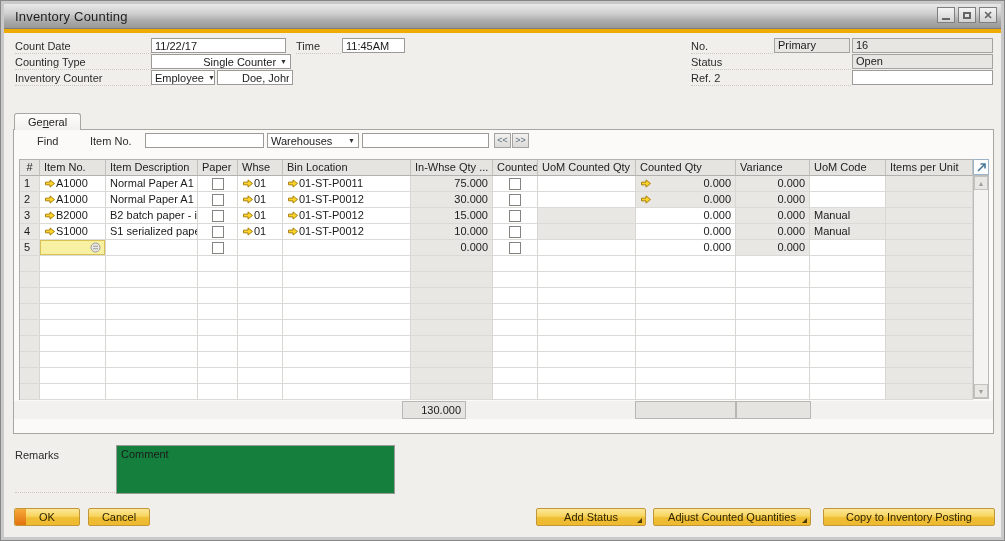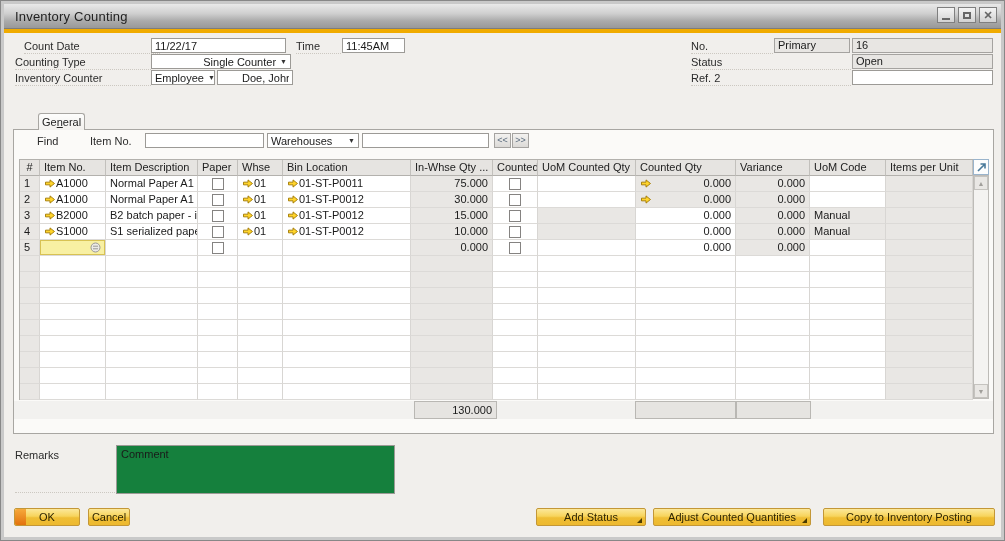--- a/index.html
+++ b/index.html
@@ -14,21 +14,21 @@
   .wbtn .close-glyph { color:#666; font-weight:bold; font-size:11px; line-height:10px; }
   .goldstripe { height:4px; background:#f0ab00; }
   .content { position:relative; height:504px; background:#f1efec; }
 
   .flabel { position:absolute; font-size:11px; color:#2b2b2b; height:14px; border-bottom:1px dotted #ccc8c1; }
   .inp { position:absolute; height:15px; background:#fff; border:1px solid #9c9a96; font-size:11px; color:#1a1a1a; padding:0 3px; font-family:"Liberation Sans",sans-serif; }
   .inp.ro { background:#e8e6e3; border-color:#a5a3a0; }
   .dd { position:absolute; height:15px; background:#fff; border:1px solid #9c9a96; font-size:11px; color:#1a1a1a; padding:0 3px; display:flex; align-items:center; justify-content:space-between; }
   .dd .arr { font-size:7px; color:#333; margin-left:4px; }
 
-  .tab { position:absolute; left:34px; top:80px; height:17px; padding:0 3px; background:linear-gradient(180deg,#fdfdfc,#f2f0ed); border:1px solid #a8a6a2; border-bottom:none; border-radius:3px 3px 0 0; font-size:11px; line-height:16px; color:#222; z-index:2; }
+  .tab { position:absolute; left:10px; top:80px; height:17px; padding:0 13px; background:linear-gradient(180deg,#fdfdfc,#f2f0ed); border:1px solid #a8a6a2; border-bottom:none; border-radius:3px 3px 0 0; font-size:11px; line-height:16px; color:#222; z-index:2; }
   .tab u { text-decoration:underline; }
   .panel { position:absolute; left:9px; top:96px; width:981px; height:305px; background:#fbfaf8; border:1px solid #a8a6a2; z-index:1; }
 
   .plabel { position:absolute; font-size:11px; color:#2b2b2b; }
   .navbtn { position:absolute; width:17px; height:15px; background:linear-gradient(180deg,#f3f2f0,#dcdad7); border:1px solid #a5a3a0; color:#5a6b7d; font-size:9px; text-align:center; line-height:13px; }
 
   .grid { position:absolute; left:5px; top:29px; width:954px; border-left:1px solid #b3b1ad; border-top:1px solid #b3b1ad; }
   .grow { display:flex; height:16px; background:#fff; }
   .ghead { background:#e6e4e1; }
   .cell { height:16px; border-right:1px solid #d8d6d3; border-bottom:1px solid #dcdad7; font-size:11px; line-height:15px; color:#1a1a1a; padding:0 4px; overflow:hidden; white-space:nowrap; display:flex; align-items:center; }
@@ -74,21 +74,21 @@
         </div>
       <div class="wbtn">
           <span class="close-glyph">✕</span>
         </div>
     </div>
   </div>
   <div class="goldstripe"></div>
 
   <div class="content">
 
-    <span class="flabel" style="left:20px;top:7px;width:136px;">Count Date</span>
+    <span class="flabel" style="left:11px;top:7px;width:136px;">Count Date</span>
     <input class="inp" style="left: 147px; top: 5px; width: 135px;" value="11/22/17">
     <span class="flabel" style="left:292px;top:7px;width:45px;">Time</span>
     <input class="inp" style="left: 338px; top: 5px; width: 63px;" value="11:45AM">
 
     <span class="flabel" style="left:11px;top:23px;width:136px;">Counting Type</span>
     <div class="dd" style="left:147px;top:21px;width:140px;justify-content:flex-end;">
       <span>Single Counter</span>
       <span class="arr">▼</span>
     </div>
 
@@ -459,29 +459,29 @@
             <path d="M2 9 L9 2 M4.5 2 H9 V6.5" stroke="#4a7a9b" stroke-width="1.6" fill="none"></path>
           </svg>
       </div>
 
       <div class="vscroll">
         <div class="sbtn up">▲</div>
         <div class="sbtn down">▼</div>
       </div>
 
       <div class="total-row">
-        <div class="tbox" style="left:400px;width:83px;">130.000</div>
+        <div class="tbox" style="left:388px;width:64px;">130.000</div>
         <div class="tbox" style="left:621px;width:101px;"></div>
         <div class="tbox" style="left:722px;width:75px;"></div>
       </div>
     </div>
 
     <span class="plabel" style="left:11px;top:416px;">Remarks</span>
     <div class="dotline" style="left:11px;top:459px;width:100px;"></div>
     <textarea class="remarks-ta" style="">Comment</textarea>
 
     <div class="btn ok-btn" style="left:10px;width:66px;">OK</div>
-    <div class="btn" style="left:84px;width:42px;">Cancel</div>
+    <div class="btn" style="left:84px;width:62px;">Cancel</div>
     <div class="btn menu-corner" style="left:532px;width:110px;">Add Status</div>
     <div class="btn" style="left:819px;width:172px;">Copy to Inventory Posting</div>
     <div class="btn menu-corner" style="left:649px;width:158px;">Adjust Counted Quantities</div>
   </div>
 </div>
 
 </body></html>

